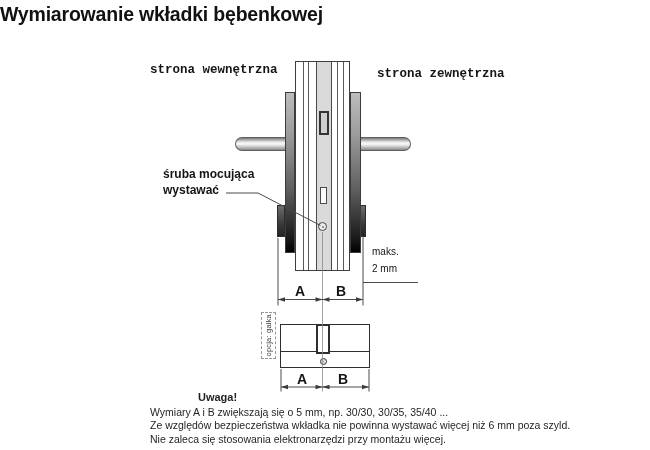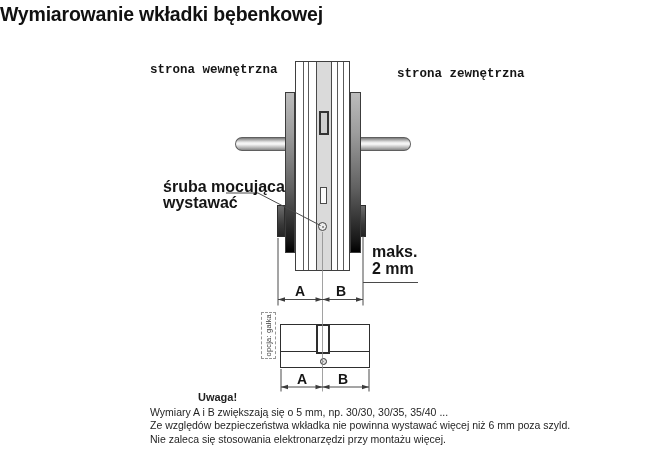--- a/index.html
+++ b/index.html
@@ -8,24 +8,24 @@
     font-family:"Liberation Sans", sans-serif;color:#1a1a1a;
   }
   
   .title{
     position:absolute;left:0;top:3px;width:644px;text-align:left;
     font-size:19.5px;font-weight:700;color:#111;letter-spacing:-0.2px;margin:0;
   }
   
   .side-label{position:absolute;font-size:12.5px;font-weight:700;color:#151515;white-space:nowrap;font-family:Liberation Mono, monospace;}
   
-  .screw-label{position:absolute;left:163px;top:167px;font-size:16px;font-weight:700;
-    line-height:15.5px;color:#151515;white-space:nowrap;margin-top:12px;}
+  .screw-label{position:absolute;left:163px;top:167px;font-size:12px;font-weight:700;
+    line-height:15.5px;color:#151515;white-space:nowrap;}
   
-  .max-label{position:absolute;left:372px;top:244px;font-size:16px;font-weight:700;
+  .max-label{position:absolute;left:372px;top:244px;font-size:10px;font-weight:400;
     line-height:16.5px;color:#151515;white-space:nowrap;}
   
   .dim-letter{position:absolute;font-size:14px;font-weight:700;color:#151515;width:16px;text-align:center;}
   
   .door{position:absolute;left:295px;top:61px;width:55px;height:210px;
     border:1.5px solid #3f3f3f;background:#fff;box-sizing:border-box;}
   .door-line{position:absolute;top:62px;width:1px;height:208px;background:#5a5a5a;}
   .channel{position:absolute;left:315.5px;top:62px;width:14px;height:208px;background:#dadada;
     border-left:1px solid #4a4a4a;border-right:1px solid #4a4a4a;box-sizing:content-box;}
   .cam{position:absolute;left:318.5px;top:111px;width:10px;height:24px;background:#cfcfcf;
@@ -135,21 +135,21 @@
       <line x1="281" y1="369" x2="281" y2="391.5"></line>
       <line x1="369" y1="369" x2="369" y2="391.5"></line>
       <line x1="281" y1="387" x2="369" y2="387"></line>
       <polygon points="281,387 288,384.7 288,389.3"></polygon>
       <polygon points="322.5,387 315.5,384.7 315.5,389.3"></polygon>
       <polygon points="322.5,387 329.5,384.7 329.5,389.3"></polygon>
       <polygon points="369,387 362,384.7 362,389.3"></polygon>
     </svg>
 
     <div class="side-label" style="left:150px;top:63px">strona wewnętrzna</div>
-    <div class="side-label" style="left:397px;top:67px">strona zewnętrzna</div>
+    <div class="side-label" style="left:377px;top:67px">strona zewnętrzna</div>
     <div class="screw-label">
       <span>śruba mocująca</span><br>
       <span>wystawać</span>
     </div>
     <div class="max-label">
       <span>maks.</span><br>
       <span>2 mm</span>
     </div>
     <div class="dim-letter" style="left:292px;top:283px">A</div>
     <div class="dim-letter" style="left:333px;top:283px">B</div>

